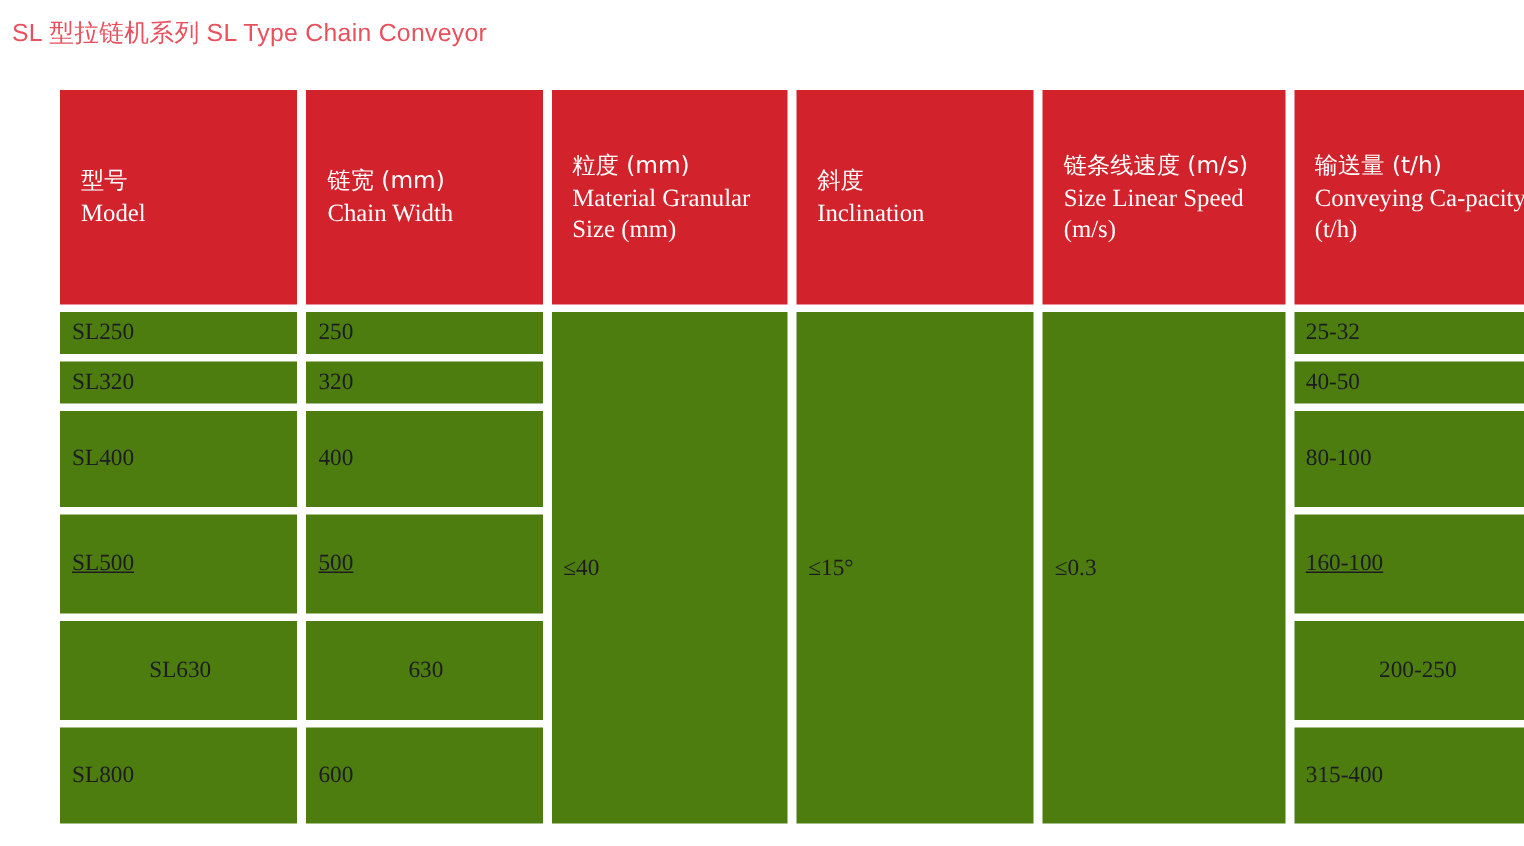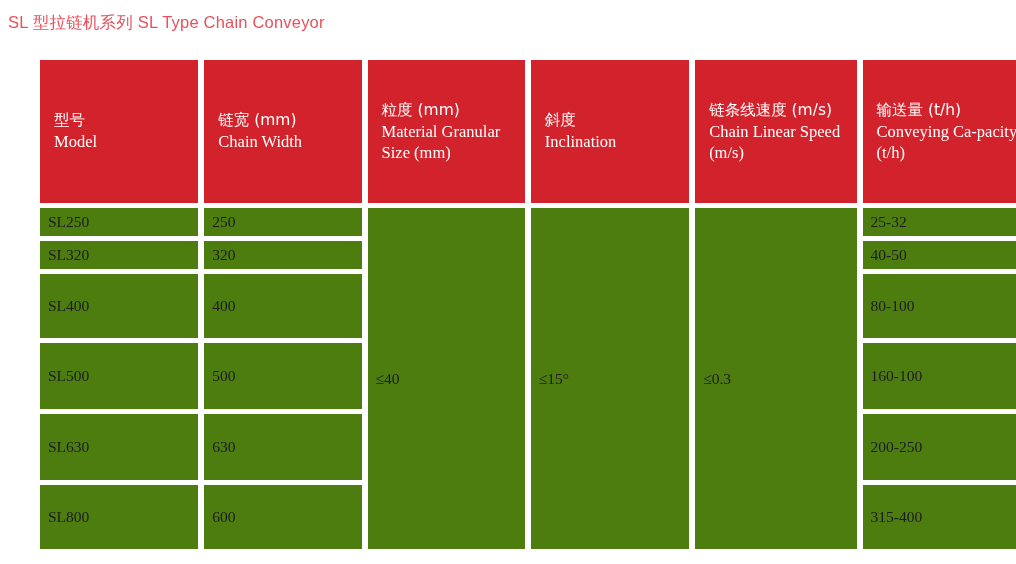--- a/index.html
+++ b/index.html
@@ -106,22 +106,22 @@
   col.c2 { width: 153px; }
   col.c3 { width: 153px; }
   col.c4 { width: 154px; }
   col.c5 { width: 157px; }
   col.c6 { width: 159px; }
 
   
   tr.r1 td { height: 28px; }
   tr.r2 td { height: 28px; }
   tr.r3 td { height: 64px; }
-  tr.r4 td { height: 66px; }
-  tr.r5 td { height: 66px; }
+  tr.r4 td { height: 66px; text-decoration: underline; }
+  tr.r5 td { height: 66px; text-align: center; }
   tr.r6 td { height: 64px; }
 </style>
 </head>
 <body>
 
 <div class="page">
 
   <div class="title">SL 型拉链机系列 SL Type Chain Conveyor</div>
 
   <div class="spec-table-wrap">
@@ -148,21 +148,21 @@
           <th>
             <span class="hdr-cn">粒度 (mm)</span>
             <span class="hdr-en">Material Granular Size (mm)</span>
           </th>
           <th>
             <span class="hdr-cn">斜度</span>
             <span class="hdr-en">Inclination</span>
           </th>
           <th>
             <span class="hdr-cn">链条线速度 (m/s)</span>
-            <span class="hdr-en">Chain Linear Speed (m/s)</span>
+            <span class="hdr-en">Size Linear Speed (m/s)</span>
           </th>
           <th>
             <span class="hdr-cn">输送量 (t/h)</span>
             <span class="hdr-en">Conveying Ca-pacity (t/h)</span>
           </th>
         </tr>
       </thead>
 
       <tbody>
         <tr class="r1">

